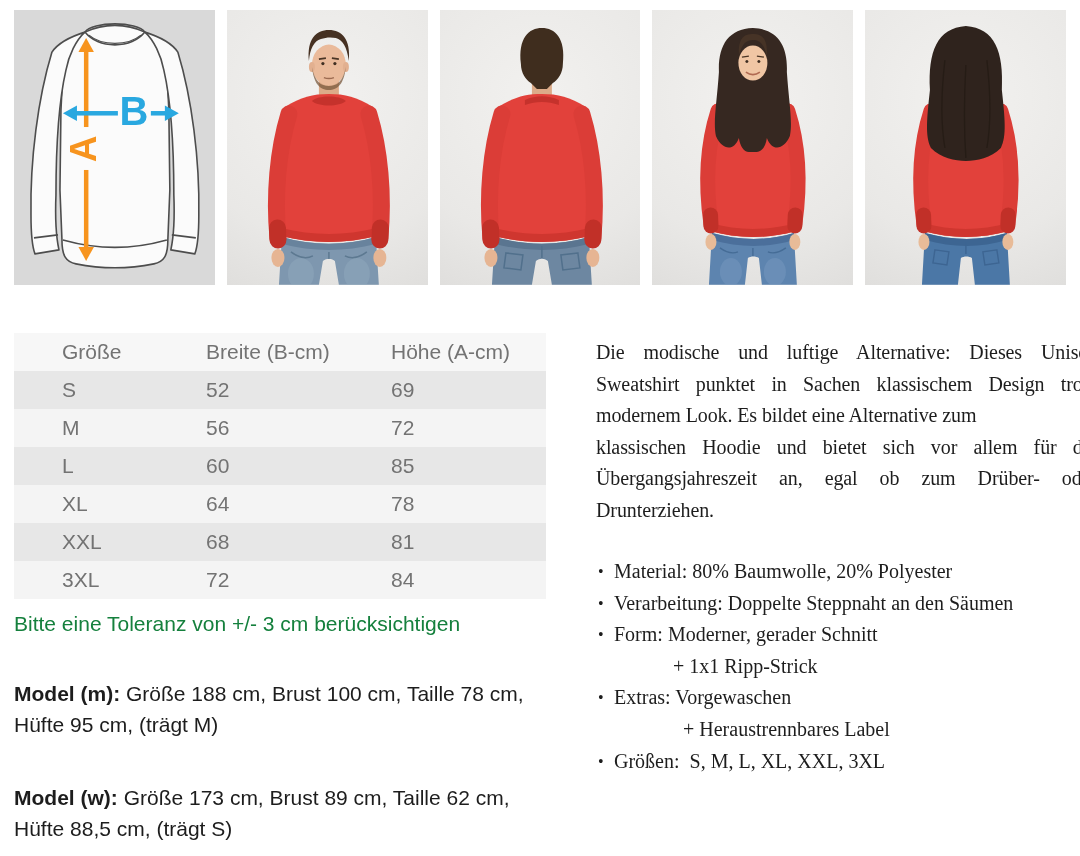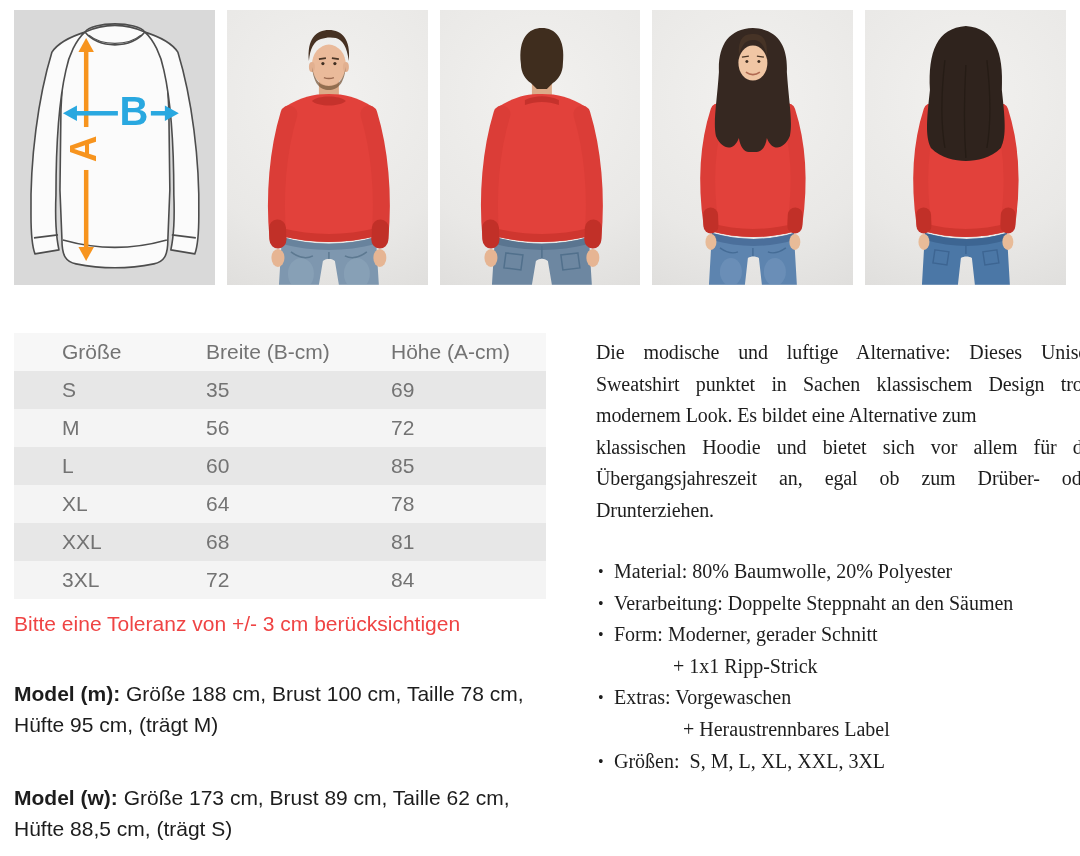--- a/index.html
+++ b/index.html
@@ -39,21 +39,21 @@
   table.size-table col.c1 { width:178px; }
   table.size-table col.c2 { width:185px; }
   table.size-table col.c3 { width:169px; }
   table.size-table th:nth-child(1), table.size-table td:nth-child(1) { padding-left:48px; }
   table.size-table th:nth-child(2), table.size-table td:nth-child(2) { padding-left:14px; }
   table.size-table th:nth-child(3), table.size-table td:nth-child(3) { padding-left:14px; }
   table.size-table thead tr { background:#f7f7f7; }
   table.size-table tbody tr:nth-child(odd)  { background:#e7e7e7; }
   table.size-table tbody tr:nth-child(even) { background:#f4f4f4; }
 
-  .tolerance { margin-top:13px; font-size:21px; color:#ef4444; }
+  .tolerance { margin-top:13px; font-size:21px; color:#15803d; }
 
   .model-info { margin-top:42px; font-size:21px; line-height:31px; }
   .model-info + .model-info { }
   .model-info b { font-weight:700; }
 
   
   .description {
     font-size:20px; line-height:31.5px; text-align:justify; letter-spacing:-0.1px;
   }
   ul.specs { margin-top:30px; list-style:none; font-size:20px; line-height:31.6px; }
@@ -230,21 +230,21 @@
         <thead>
           <tr>
             <th>Größe</th>
             <th>Breite (B-cm)</th>
             <th>Höhe (A-cm)</th>
           </tr>
         </thead>
         <tbody>
           <tr>
             <td>S</td>
-            <td>35</td>
+            <td>52</td>
             <td>69</td>
           </tr>
           <tr>
             <td>M</td>
             <td>56</td>
             <td>72</td>
           </tr>
           <tr>
             <td>L</td>
             <td>60</td>

